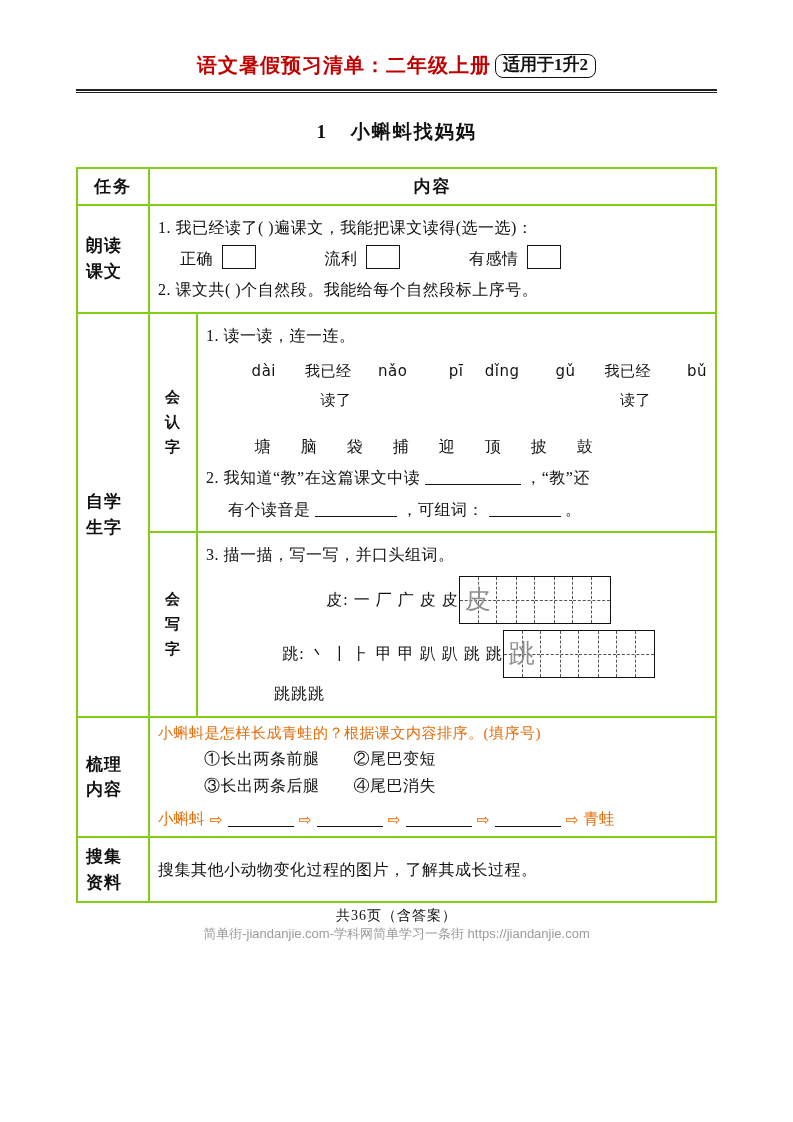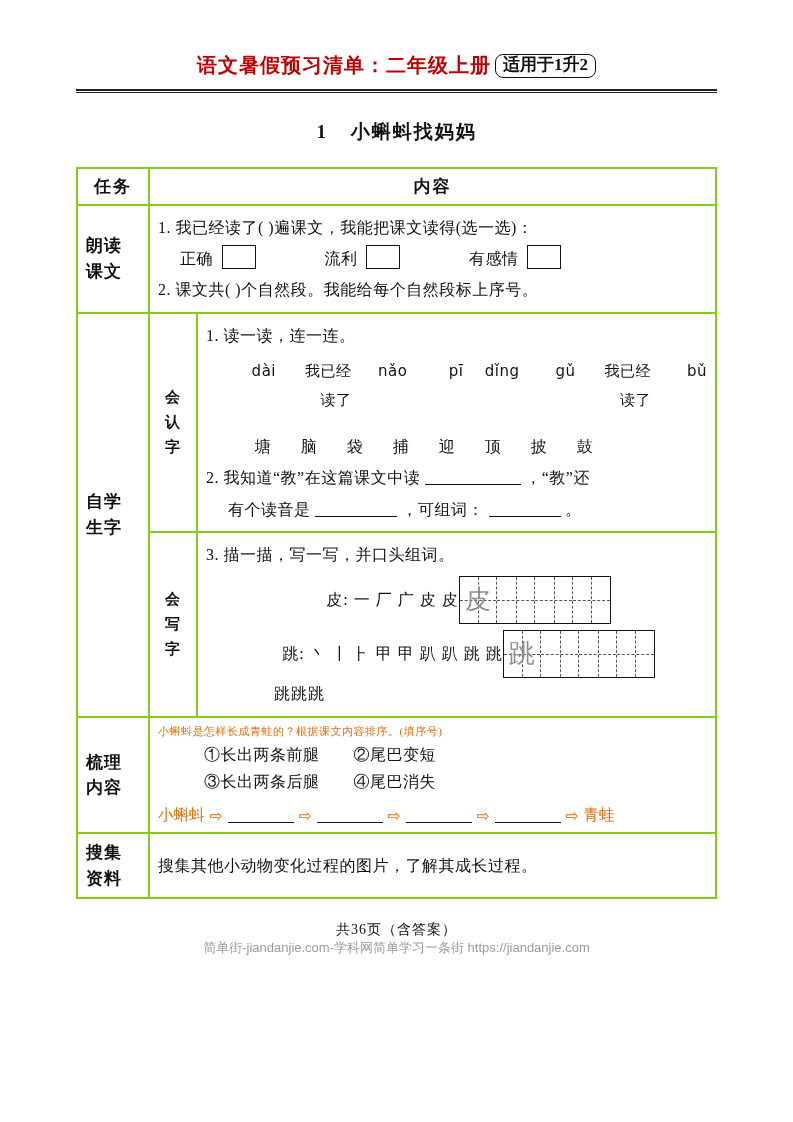--- a/index.html
+++ b/index.html
@@ -186,21 +186,21 @@
     font-size: 26px;
     color: #8f8f8f;
     display: flex;
     align-items: center;
     justify-content: center;
   }
   .tian-cell.filled span { position: relative; z-index: 2; }
 
   
   .org-q {
-    font-size: 11px;
+    font-size: 15px;
     color: #e36c09;
     letter-spacing: 0.5px;
     font-family: Liberation Serif, serif;
   }
   .org-opts {
     display: flex;
     gap: 34px;
     padding-left: 46px;
     margin-top: 6px;
     font-size: 16px;
@@ -219,21 +219,21 @@
     display: inline-block;
     width: 66px;
     border-bottom: 1.2px solid #111;
     height: 1em;
   }
 
   
   .page-foot {
     text-align: center;
     font-size: 14px;
-    margin-top: 22px;
+    margin-top: 4px;
     letter-spacing: 1px;
   }
   .watermark {
     text-align: center;
     font-size: 13px;
     color: #9b9b9b;
     font-family: "Liberation Sans", sans-serif;
   }
 </style>
 </head>

